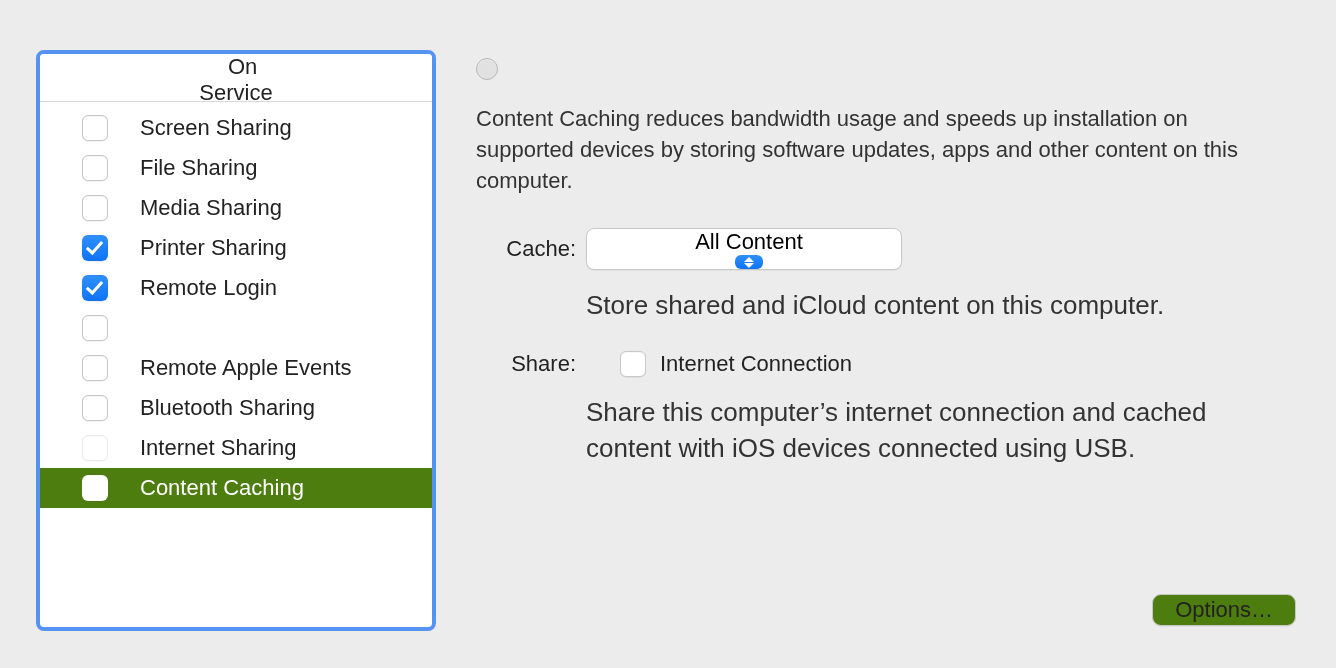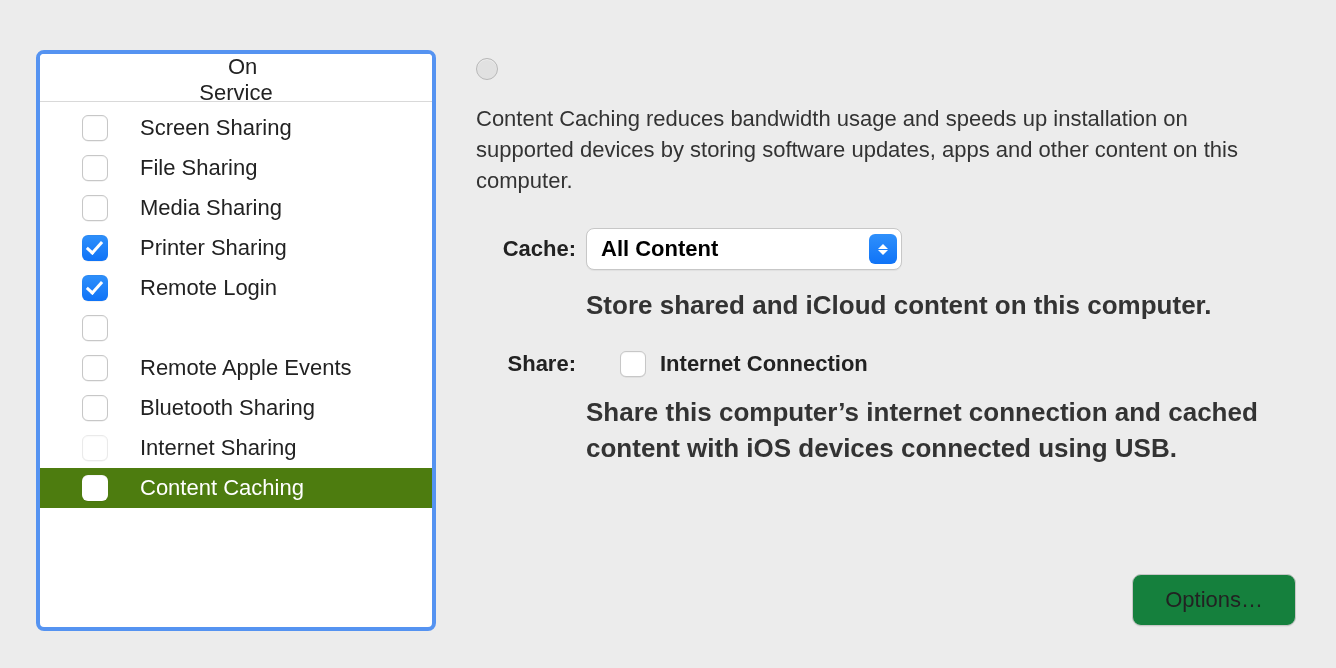--- a/index.html
+++ b/index.html
@@ -154,21 +154,20 @@
       margin-bottom: 32px;
       max-width: 800px;
     }
 
     .field-row {
       display: grid;
       grid-template-columns: 100px 1fr;
       column-gap: 10px;
       margin-bottom: 8px;
       align-items: center;
-      font-weight: bold;
     }
 
     .field-label {
       text-align: right;
       font-size: 22px;
       color: #222;
     }
 
     .field-group { margin-bottom: 28px; }
 
@@ -177,20 +176,21 @@
       align-items: center;
       justify-content: space-between;
       width: 316px;
       height: 42px;
       background: #fff;
       border: 1px solid #c7c7c7;
       border-radius: 8px;
       padding: 0 4px 0 14px;
       font-size: 22px;
       box-shadow: 0 1px 1px rgba(0,0,0,0.05);
+      flex-direction: column;
     }
 
     .popup-arrows {
       width: 28px;
       height: 30px;
       background: linear-gradient(#2f90fb, #0f73f7);
       border-radius: 6px;
       display: flex;
       flex-direction: column;
       align-items: center;
@@ -221,23 +221,23 @@
       margin-left: 34px;
     }
 
     .share-checkbox-row .checkbox { margin-right: 14px; }
     .share-checkbox-row .share-label { font-size: 22px; color: #222; }
 
     .options-btn {
       position: absolute;
       right: 40px;
       bottom: 42px;
-      height: 52px;
-      padding: 0 32px;
-      background: #15803d;
+      height: 32px;
+      padding: 0 22px;
+      background: #4d7c0f;
       border: 1px solid #c7c7c7;
       border-radius: 9px;
       font-size: 22px;
       color: #222;
       box-shadow: 0 1px 1px rgba(0,0,0,0.05);
       cursor: default;
     }
   </style>
 </head>
 <body>

